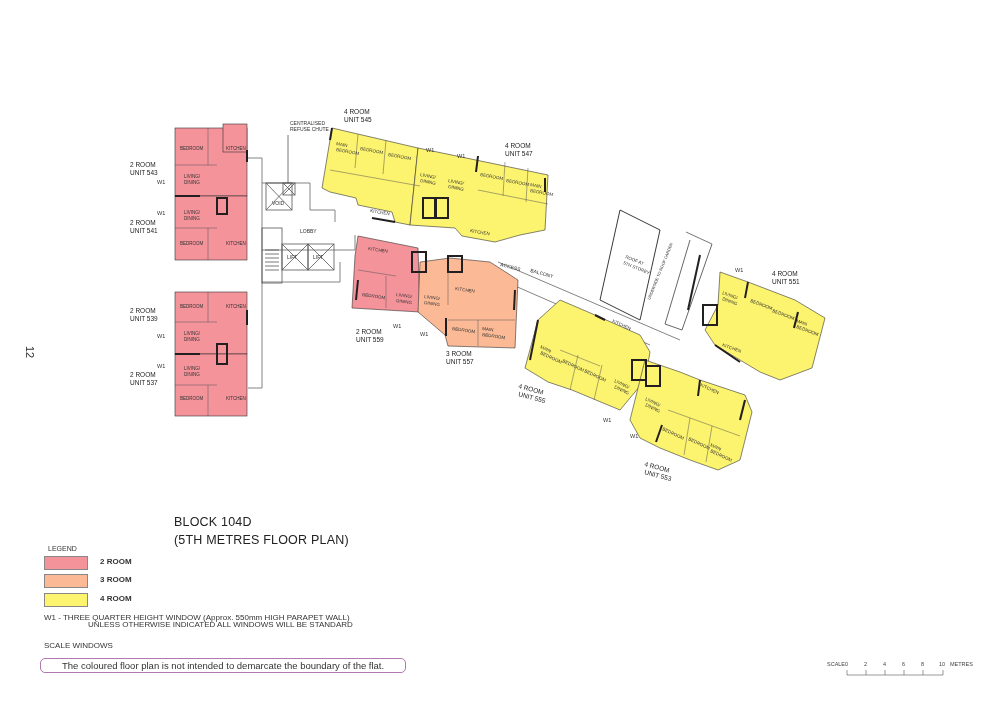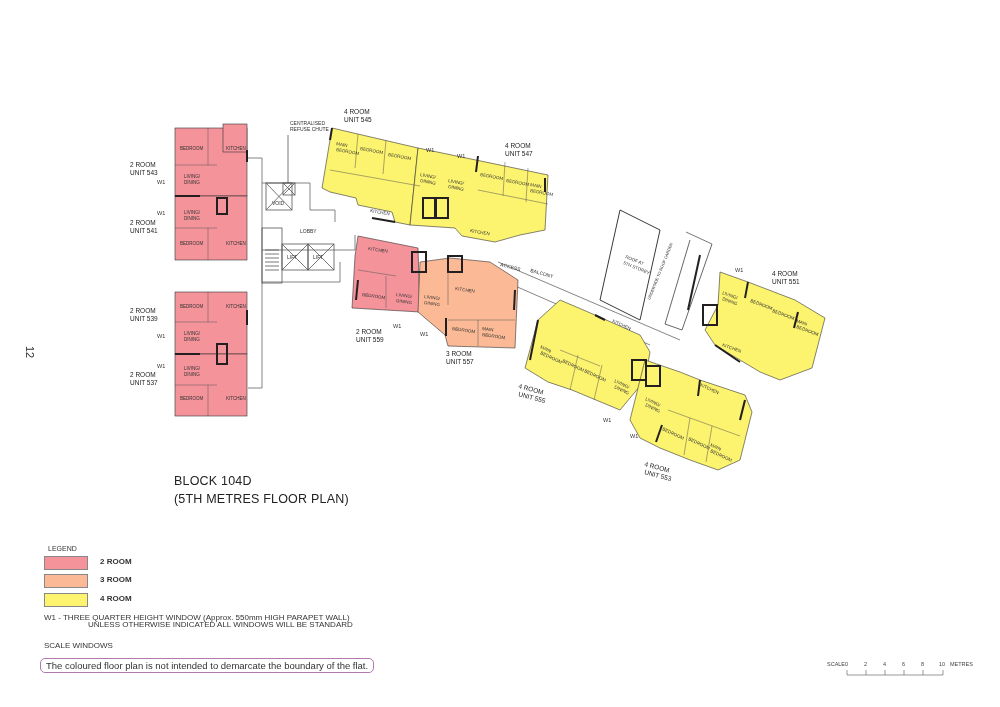--- a/index.html
+++ b/index.html
@@ -1,24 +1,24 @@
 <!DOCTYPE html>
 <html><head>
 <meta charset="utf-8">
 <style>
   html, body { margin:0; padding:0; background:#ffffff; }
   body { width:1000px; height:707px; position:relative; overflow:hidden; font-family:"Liberation Sans", sans-serif; color:#222; }
   #plan { position:absolute; left:0; top:0; }
   .page-num { position:absolute; left:24px; top:346px; font-size:11px; transform:rotate(90deg); transform-origin:center; color:#333; }
-  .title { position:absolute; left:174px; font-size:12.5px; color:#222; letter-spacing:0.2px; }
+  .title { position:absolute; left:174px; font-size:12.5px; color:#222; letter-spacing:0.2px;margin-top:41px; }
   .legend-head { position:absolute; left:48px; top:545px; font-size:7px; color:#333; }
   .sw { position:absolute; width:42px; height:12px; border:1px solid #888; }
   .sw-label { position:absolute; font-size:8px; font-weight:bold; color:#333; }
   .note { position:absolute; left:44px; font-size:8px; color:#333; line-height:10px; }
-  .disclaimer { position:absolute; left:40px; top:658px; padding:1px 5px; border:1px solid #b07ab0; border-radius:5px; font-size:9.5px; color:#333; white-space:nowrap; }
+  .disclaimer { position:absolute; left:40px; top:658px; padding:1px 21px; border:1px solid #b07ab0; border-radius:5px; font-size:9.5px; color:#333; white-space:nowrap; }
   .scale-txt { position:absolute; top:661px; font-size:5.5px; color:#444; }
   svg text { font-family:"Liberation Sans", sans-serif; }
 </style>
 </head>
 <body>
 
 <svg id="plan" width="1000" height="707" viewBox="0 0 1000 707">
 
   <g fill="none" stroke="#666" stroke-width="0.8">
     <polyline points="248,158 262,158 262,388 248,388"></polyline>

